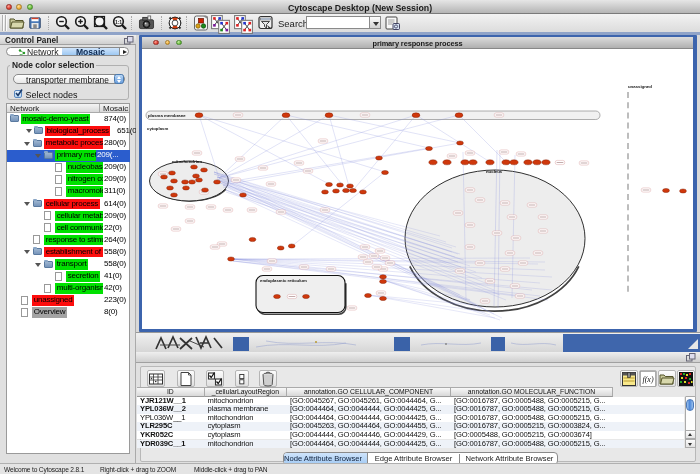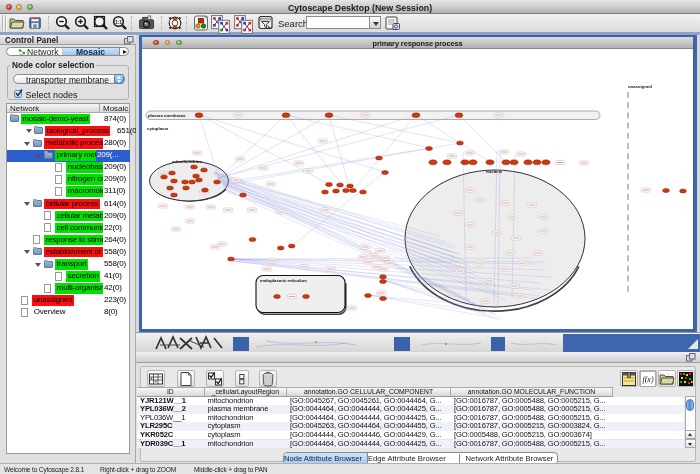--- a/index.html
+++ b/index.html
@@ -264,21 +264,21 @@
 <div style="position:absolute;left:48.2px;top:0.5px;max-width:47.8px;height:10.5px;background:#00e100;color:#000;font-size:8px;letter-spacing:-0.2px;line-height:10.5px;padding:0 1.5px;white-space:nowrap;overflow:hidden">multi-organism pro</div>
 <div style="position:absolute;left:97px;top:0.5px;color:#000;font-size:8px;letter-spacing:-0.2px;line-height:10.5px;white-space:nowrap">42(0)</div>
 </div>
 <div style="position:absolute;left:7px;top:294.8px;width:123px;height:12.10px;overflow:hidden">
 <div style="position:absolute;left:14.2px;top:1px;width:7px;height:9px;background:#fff;border:0.5px solid #999"></div>
 <div style="position:absolute;left:25.2px;top:0.5px;max-width:70.8px;height:10.5px;background:#fd0d0d;color:#000;font-size:8px;letter-spacing:-0.2px;line-height:10.5px;padding:0 1.5px;white-space:nowrap;overflow:hidden">unassigned</div>
 <div style="position:absolute;left:97px;top:0.5px;color:#000;font-size:8px;letter-spacing:-0.2px;line-height:10.5px;white-space:nowrap">223(0)</div>
 </div>
 <div style="position:absolute;left:7px;top:306.9px;width:123px;height:12.10px;overflow:hidden">
 <div style="position:absolute;left:14.2px;top:1px;width:7px;height:9px;background:#fff;border:0.5px solid #999"></div>
-<div style="position:absolute;left:25.2px;top:0.5px;max-width:70.8px;height:10.5px;background:#ffffff;color:#000;font-size:8px;letter-spacing:-0.2px;line-height:10.5px;padding:0 1.5px;white-space:nowrap;overflow:hidden">Overview</div>
+<div style="position:absolute;left:25.2px;top:0.5px;max-width:70.8px;height:10.5px;background:#a3a3a3;color:#000;font-size:8px;letter-spacing:-0.2px;line-height:10.5px;padding:0 1.5px;white-space:nowrap;overflow:hidden">Overview</div>
 <div style="position:absolute;left:97px;top:0.5px;color:#000;font-size:8px;letter-spacing:-0.2px;line-height:10.5px;white-space:nowrap">8(0)</div>
 </div>
 
 <div class="abs" style="left:136px;top:34.5px;width:564px;height:297.5px;background:#d8d8d8"></div>
 <div class="abs" style="left:138.5px;top:35px;width:558px;height:296.5px;background:#3c64ad;border-radius:1px"></div>
 <div class="abs" style="left:142px;top:37px;width:551px;height:11.5px;background:linear-gradient(#dcdcdc,#b0b0b0);border-bottom:1px solid #888">
   <div class="abs" style="left:11px;top:2.8px;width:5.6px;height:5.6px;border-radius:50%;background:radial-gradient(circle at 35% 30%,#ffa79e,#e04434 60%,#a82018);border:0.5px solid #9a3028"></div>
   <div class="abs" style="left:22.5px;top:2.8px;width:5.6px;height:5.6px;border-radius:50%;background:radial-gradient(circle at 35% 30%,#ffe2a0,#f0b03c 60%,#c08018);border:0.5px solid #a88030"></div>
   <div class="abs" style="left:34px;top:2.8px;width:5.6px;height:5.6px;border-radius:50%;background:radial-gradient(circle at 35% 30%,#c8f0a8,#70c040 60%,#3a8a1a);border:0.5px solid #4a8a30"></div>
   <div class="abs" style="left:0;top:1.5px;width:551px;text-align:center;font-size:7.4px;font-weight:bold;letter-spacing:-0.1px;color:#1a1a1a">primary response process</div>
@@ -826,20 +826,20 @@
 <div class="abs" style="left:684.5px;top:429.5px;width:11px;height:9px;background:linear-gradient(#fcfcfc,#e2e2e2);border:1px solid #aaa">
   <div class="abs" style="left:2.2px;top:2.5px;width:0;height:0;border-left:2.6px solid transparent;border-right:2.6px solid transparent;border-bottom:3.6px solid #333"></div>
 </div>
 <div class="abs" style="left:684.5px;top:438.5px;width:11px;height:9.5px;background:linear-gradient(#fcfcfc,#e2e2e2);border:1px solid #aaa">
   <div class="abs" style="left:2.2px;top:3px;width:0;height:0;border-left:2.6px solid transparent;border-right:2.6px solid transparent;border-top:3.6px solid #333"></div>
 </div>
 
 <div class="abs" style="left:283px;top:451.5px;width:275px;height:13.5px;background:#fff;border:1px solid #8a8a8a;border-radius:4px;overflow:hidden">
   <div class="abs" style="left:0;top:0;width:84px;height:13.5px;background:linear-gradient(#cfe4fb,#9cc6f2);border-right:1px solid #8a8a8a"></div>
   <div class="abs" style="left:0;top:1.5px;width:84px;font-size:7.6px;color:#10203a">Node Attribute Browser</div>
-  <div class="abs" style="left:84px;top:1.5px;width:92px;text-align:left;font-size:7.6px;color:#222;border-right:1px solid #8a8a8a;height:12px">Edge Attribute Browser</div>
+  <div class="abs" style="left:84px;top:1.5px;width:92px;text-align:center;font-size:7.6px;color:#222;border-right:1px solid #8a8a8a;height:12px">Edge Attribute Browser</div>
   <div class="abs" style="left:176px;top:1.5px;width:99px;text-align:center;font-size:7.6px;color:#222">Network Attribute Browser</div>
 </div>
 
 <div class="abs" style="left:0;top:463px;width:700px;height:11px;background:#e4e4e4;border-top:1px solid #b0b0b0">
   <div class="abs" style="left:4px;top:1.5px;font-size:6.6px;letter-spacing:-0.15px;color:#222">Welcome to Cytoscape 2.8.1</div>
   <div class="abs" style="left:100px;top:1.5px;font-size:6.6px;letter-spacing:-0.15px;color:#222">Right-click + drag to ZOOM</div>
   <div class="abs" style="left:194px;top:1.5px;font-size:6.6px;letter-spacing:-0.15px;color:#222">Middle-click + drag to PAN</div>
 </div>
 </body></html>

